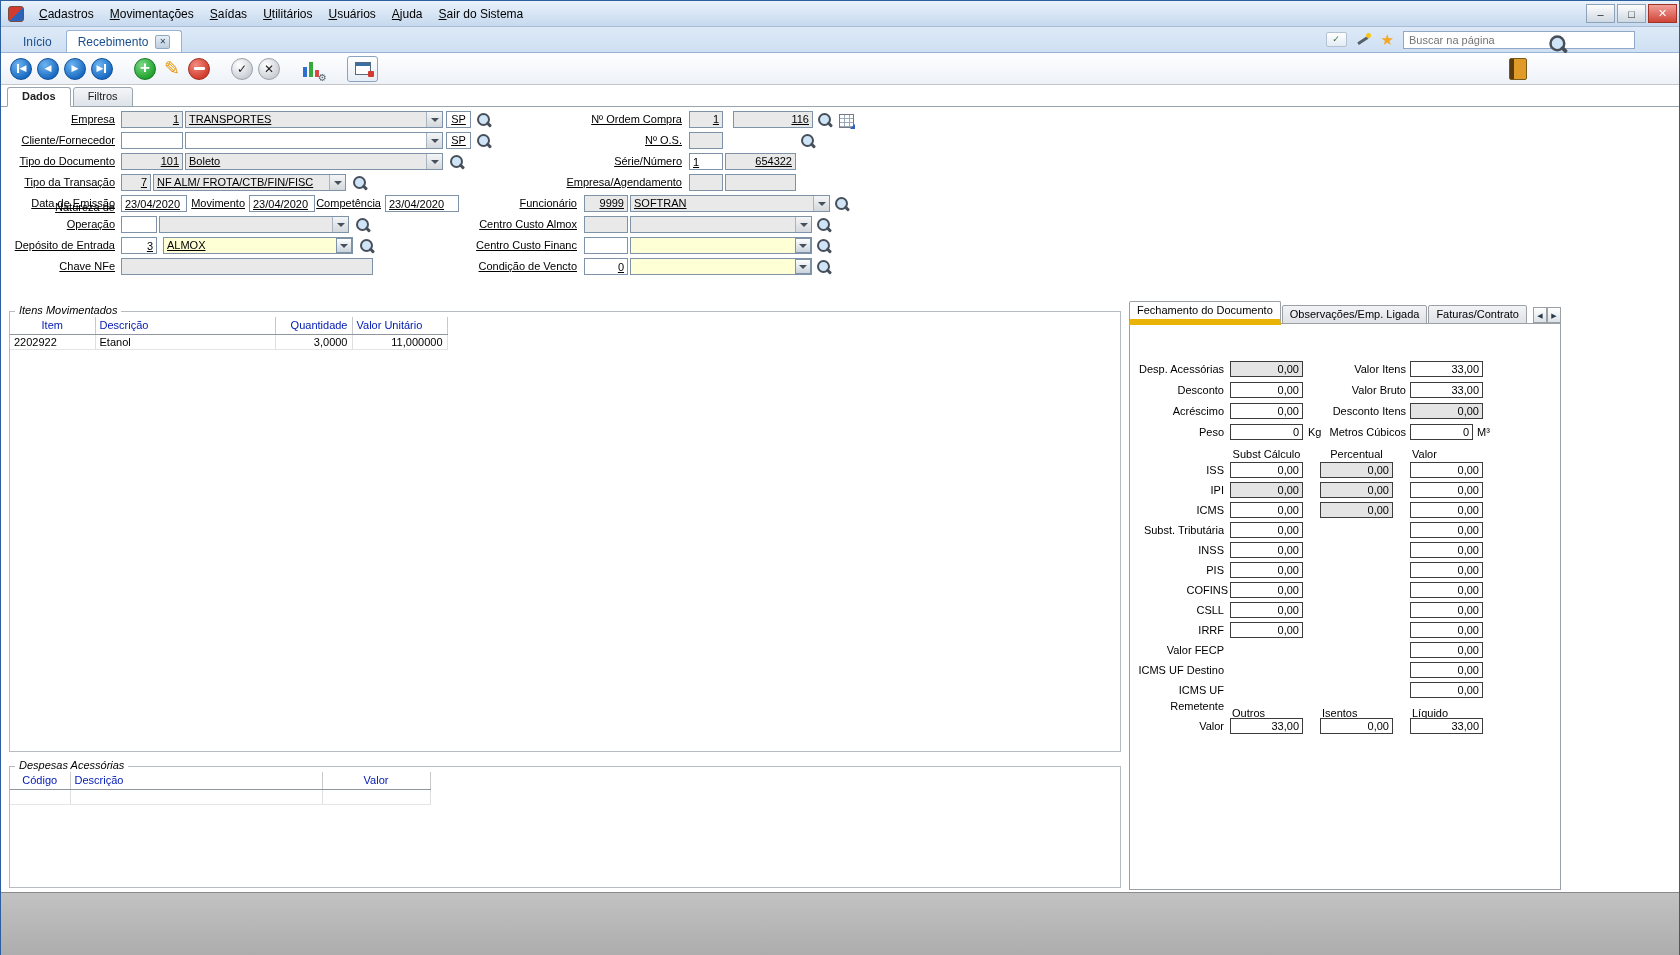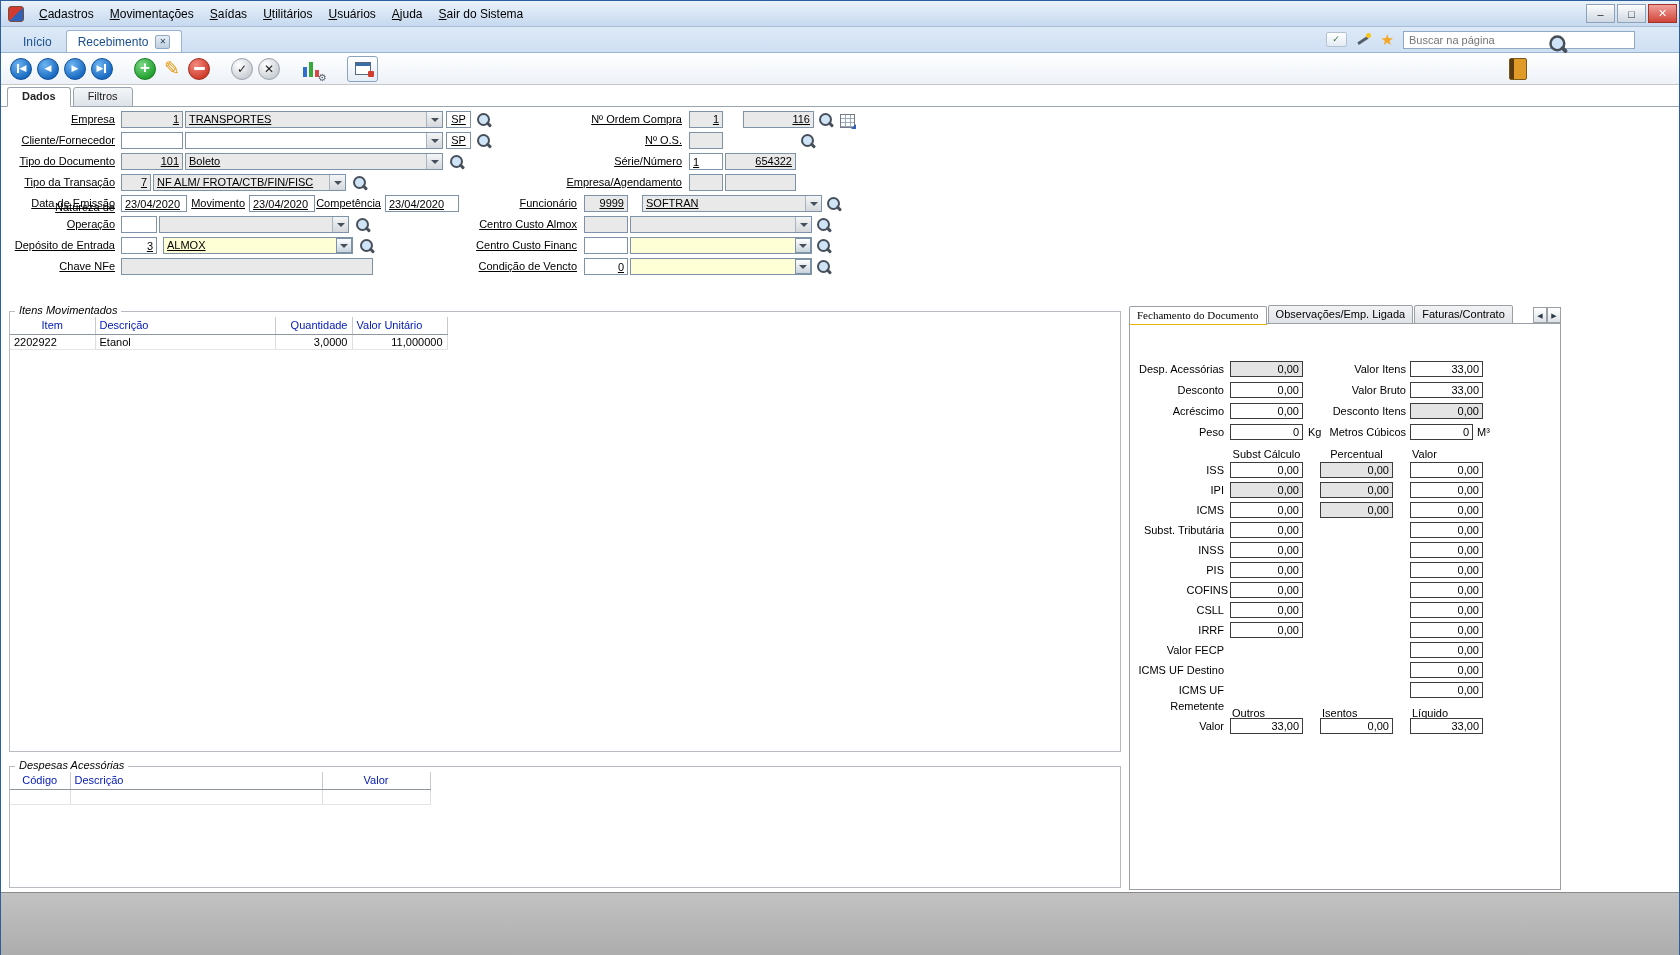--- a/index.html
+++ b/index.html
@@ -121,21 +121,21 @@
     height:17px; padding:0 4px; overflow:hidden; white-space:nowrap; cursor:pointer; }
   .tbl td { border-right:1px solid #dde0e3; border-bottom:1px solid #e3e5e7; height:15px; padding:0 4px;
     overflow:hidden; white-space:nowrap; }
   .ac { text-align:center; } .ar { text-align:right; } .al { text-align:left; }
 
   
   .rpanel { position:absolute; left:1128px; top:219px; width:432px; height:586px; }
   .rtabs { display:flex; height:20px; align-items:flex-end; position:relative; z-index:2; }
   .rtab { font-size:11px; padding:2px 7px 3px; border:1px solid #9aa0a6; border-radius:2px 2px 0 0;
     background:linear-gradient(#f2f3f5,#dfe2e6); margin-right:1px; cursor:pointer; white-space:nowrap; }
-  .rtab.active { background:#fff; border-bottom:1px solid #eab308; margin-bottom:-1px;font-family:Liberation Serif, serif; }
+  .rtab.active { background:#fff; border-bottom:6px solid #eab308; margin-bottom:-1px; }
   .rtab-arrows { position:absolute; right:0; top:3px; display:flex; }
   .rarr { width:14px; height:16px; border:1px solid #9aa0a6; background:linear-gradient(#fff,#dde2e7);
     font-size:7px; line-height:15px; text-align:center; color:#2a3a4a; cursor:pointer; }
   .rbody { position:absolute; left:0; top:19px; right:0; bottom:0; border:1px solid #9aa0a6; background:#fff; }
   .trow { position:absolute; left:0; right:0; height:17px; }
   .plabel { position:absolute; font-size:11px; line-height:16px; text-align:right; color:#000; }
   .pltext { position:absolute; font-size:11px; line-height:16px; color:#000; }
   .box { position:absolute; height:16px; border:1px solid #3c3c3c; background:#fff; font-size:11px;
     line-height:14px; text-align:right; padding:0 3px; overflow:hidden; }
   .box.gray { background:#e4e4e4; }
@@ -296,21 +296,21 @@
       <div class="row">
         <span class="lbl" style="width:110px">Chave NFe</span>
         <span class="fld gray" style="width:252px;margin-left:2px"></span>
       </div>
     </div>
 
     <div class="form-right">
       <div class="row">
         <span class="lbl" style="width:215px">Nº Ordem Compra</span>
         <span class="fld gray num" style="width:34px;margin-left:3px">1</span>
-        <span class="fld gray num" style="width:71px;margin-left:20px">116</span>
+        <span class="fld gray num" style="width:80px;margin-left:10px">116</span>
         <span class="mag" style="margin-left:4px"></span>
         <span class="grid-ic" style="margin-left:6px"></span>
       </div>
       <div class="row">
         <span class="lbl" style="width:215px">Nº O.S.</span>
         <span class="fld gray num" style="width:34px;margin-left:3px"></span>
         <span class="mag" style="margin-left:77px"></span>
       </div>
       <div class="row">
         <span class="lbl" style="width:215px">Série/Número</span>
@@ -318,21 +318,21 @@
         <span class="fld gray num" style="width:71px;margin-left:2px">654322</span>
       </div>
       <div class="row">
         <span class="lbl" style="width:215px">Empresa/Agendamento</span>
         <span class="fld gray" style="width:34px;margin-left:3px"></span>
         <span class="fld gray" style="width:71px;margin-left:2px"></span>
       </div>
       <div class="row">
         <span class="lbl" style="width:110px">Funcionário</span>
         <span class="fld gray num" style="width:44px;margin-left:3px">9999</span>
-        <span class="fld gray combo" style="width:180px;margin-left:14px">
+        <span class="fld gray combo" style="width:200px;margin-left:2px">
             <span class="ctext">SOFTRAN</span>
             <span class="arr"></span>
           </span>
         <span class="mag" style="margin-left:4px"></span>
       </div>
       <div class="row">
         <span class="lbl" style="width:110px">Centro Custo Almox</span>
         <span class="fld gray num" style="width:44px;margin-left:3px"></span>
         <span class="fld gray combo" style="width:182px;margin-left:2px">
             <span class="ctext"></span>

